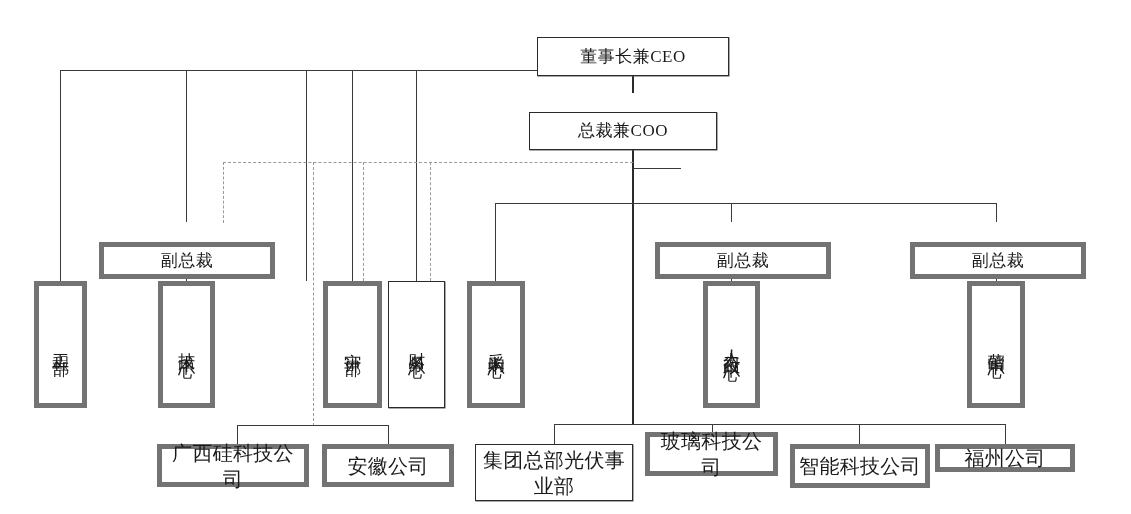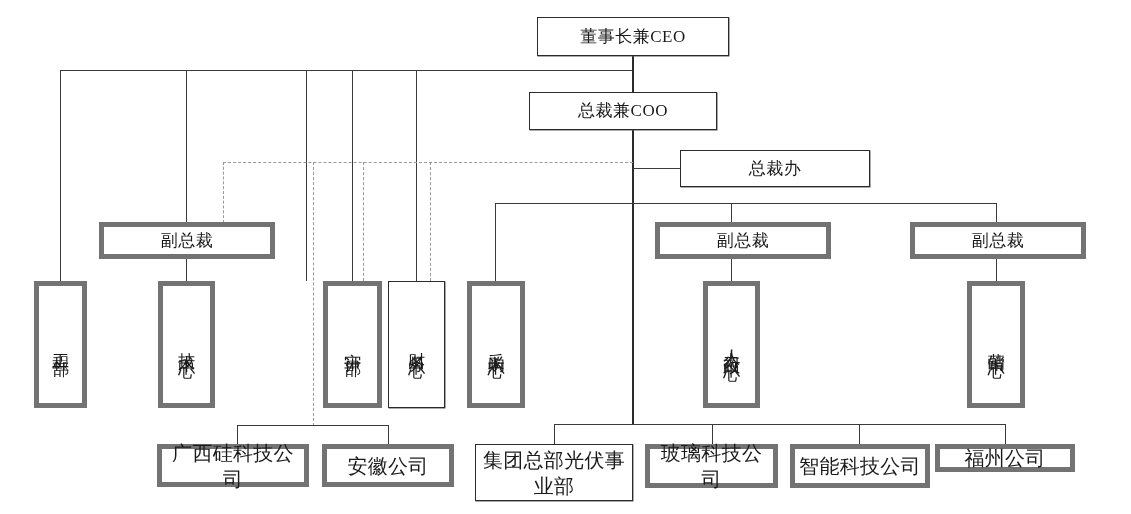--- a/index.html
+++ b/index.html
@@ -2,21 +2,21 @@
 <html><head>
 <meta charset="utf-8">
 <title>Org Chart</title>
 <style>
   html,body{margin:0;padding:0;background:#ffffff;}
   body{font-family:"Liberation Serif","DejaVu Serif",serif;}
   #stage{position:relative;width:1131px;height:514px;background:#fff;overflow:hidden;}
 
   .box{position:absolute;box-sizing:border-box;border:5px solid #737373;background:#fff;
        display:flex;align-items:center;justify-content:center;text-align:center;color:#1a1a1a;}
-  .box.h{font-size:17px;line-height:1.25;letter-spacing:.5px;}
+  .box.h{font-size:17px;line-height:1.25;letter-spacing:.5px;margin-top:20px;}
   .box.h2{font-size:20px;line-height:1.3;letter-spacing:.3px;padding:6px 4px;}
   .box.v{writing-mode:vertical-rl;text-orientation:upright;font-size:17px;line-height:1.5;letter-spacing:3px;}
 
   .box.thick{border-color:#2b2b2b;border-width:1px;box-shadow:0.5px 0.5px 0 #555;}
 
   .ln{position:absolute;background:#3a3a3a;}
   .ln.h{height:1px;}
   .ln.v{width:1px;}
   .ln.thick{background:#2b2b2b;}
 
@@ -70,23 +70,20 @@
   <div class="ln v" style="left:1005px;top:424px;height:20px;"></div>
 
   <div class="box h thick" style="left:537px;top:17px;width:192px;height:39px;">
     <span>董事长兼CEO</span>
   </div>
 
   <div class="box h thick" style="left:529px;top:92px;width:188px;height:38px;">
     <span>总裁兼COO</span>
   </div>
 
-  <div class="box h thick" style="left:680px;top:150px;width:190px;height:37px;">
-    <span>总裁办</span>
-  </div>
 
   <div class="box h" style="left:99px;top:222px;width:176px;height:37px;">
     <span>副总裁</span>
   </div>
 
   <div class="box h" style="left:655px;top:222px;width:176px;height:37px;">
     <span>副总裁</span>
   </div>
 
   <div class="box h" style="left:910px;top:222px;width:176px;height:37px;">
@@ -126,21 +123,21 @@
   </div>
 
   <div class="box h2" style="left:322px;top:444px;width:132px;height:43px;">
     <span>安徽公司</span>
   </div>
 
   <div class="box h2 thick" style="left:475px;top:444px;width:158px;height:57px;">
     <span>集团总部光伏事业部</span>
   </div>
 
-  <div class="box h2" style="left:645px;top:444px;width:133px;height:44px;">
+  <div class="box h2" style="left:645px;top:432px;width:133px;height:44px;">
     <span>玻璃科技公司</span>
   </div>
 
   <div class="box h2" style="left:790px;top:444px;width:140px;height:44px;">
     <span>智能科技公司</span>
   </div>
 
   <div class="box h2" style="left:935px;top:444px;width:140px;height:28px;">
     <span>福州公司</span>
   </div>

